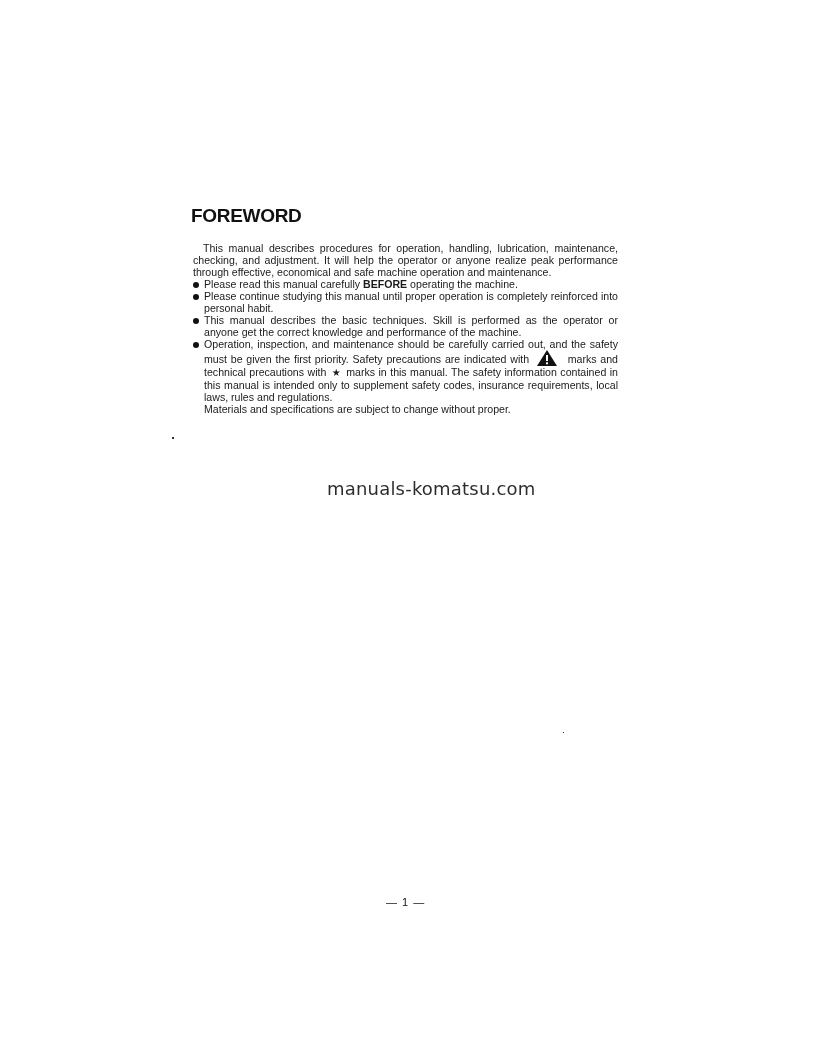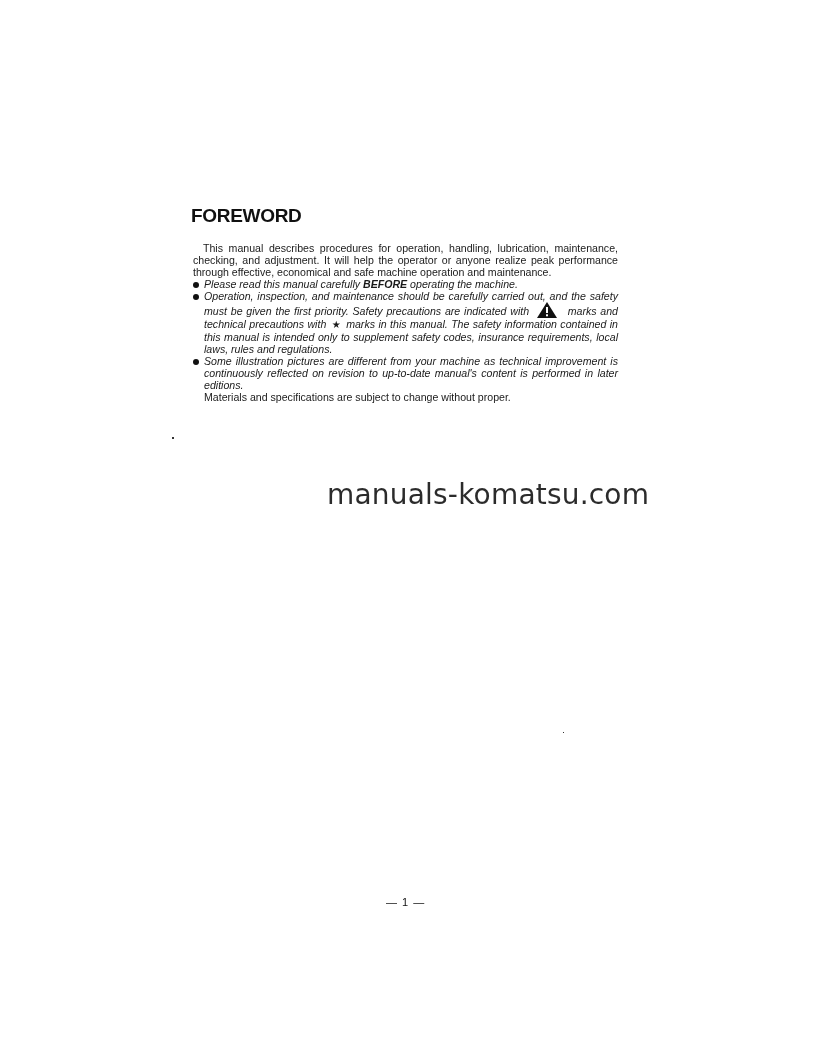--- a/index.html
+++ b/index.html
@@ -42,21 +42,20 @@
       color: #1a1a1a;
     }
     .intro {
       text-indent: 10px;
       margin: 0;
     }
     ul.bullets {
       list-style: none;
       margin: 0;
       padding: 0;
-      font-style: italic;
     }
     ul.bullets li {
       position: relative;
       padding-left: 11px;
       margin: 0;
     }
     ul.bullets li .bullet-dot {
       position: absolute;
       left: 0;
       top: 4px;
@@ -82,21 +81,21 @@
     }
     .closing {
       padding-left: 11px;
       margin: 0;
     }
     .watermark {
       position: absolute;
       left: 327px;
       top: 462px;
       font-family: "DejaVu Sans", sans-serif;
-      font-size: 28px;
+      font-size: 18px;
       color: #1a1a1a;
       letter-spacing: 0.2px;
       opacity: 0.92;
       pointer-events: none;
     }
     .page-number {
       position: absolute;
       left: 386px;
       top: 880px;
       font-size: 11px;
@@ -120,33 +119,37 @@
   <div class="body-text">
     <p class="intro">This manual describes procedures for operation, handling, lubrication, maintenance, checking, and adjustment. It will help the operator or anyone realize peak performance through effective, economical and safe machine operation and maintenance.</p>
 
     <ul class="bullets">
       <li>
         <span class="bullet-dot"></span>
         <span>Please read this manual carefully </span><span class="bold">BEFORE</span><span> operating the machine.</span>
       </li>
       <li>
         <span class="bullet-dot"></span>
+        <span>Please continue studying this manual until proper operation is completely reinforced into personal habit.</span>
+      </li>
+      <li>
+        <span class="bullet-dot"></span>
+        <span>This manual describes the basic techniques. Skill is performed as the operator or anyone get the correct knowledge and performance of the machine.</span>
+      </li>
+      <li>
+        <span class="bullet-dot"></span>
         <span>Operation, inspection, and maintenance should be carefully carried out, and the safety must be given the first priority. Safety precautions are indicated with</span>
         <svg class="warn-icon" viewBox="0 0 20 16">
           <polygon points="10,0 20,16 0,16" fill="#111"></polygon>
           <rect x="9" y="5" width="2" height="6" fill="#fff"></rect>
           <rect x="9" y="12.3" width="2" height="2" fill="#fff"></rect>
         </svg>
         <span>marks and technical precautions with</span>
         <span class="star-icon">★</span>
         <span>marks in this manual. The safety information contained in this manual is intended only to supplement safety codes, insurance requirements, local laws, rules and regulations.</span>
-      </li>
-      <li>
-        <span class="bullet-dot"></span>
-        <span>Some illustration pictures are different from your machine as technical improvement is continuously reflected on revision to up-to-date manual's content is performed in later editions.</span>
       </li>
     </ul>
 
     <p class="closing">Materials and specifications are subject to change without proper.</p>
   </div>
 
   <div class="watermark">manuals-komatsu.com</div>
 
   <div class="page-number">— 1 —</div>
 

